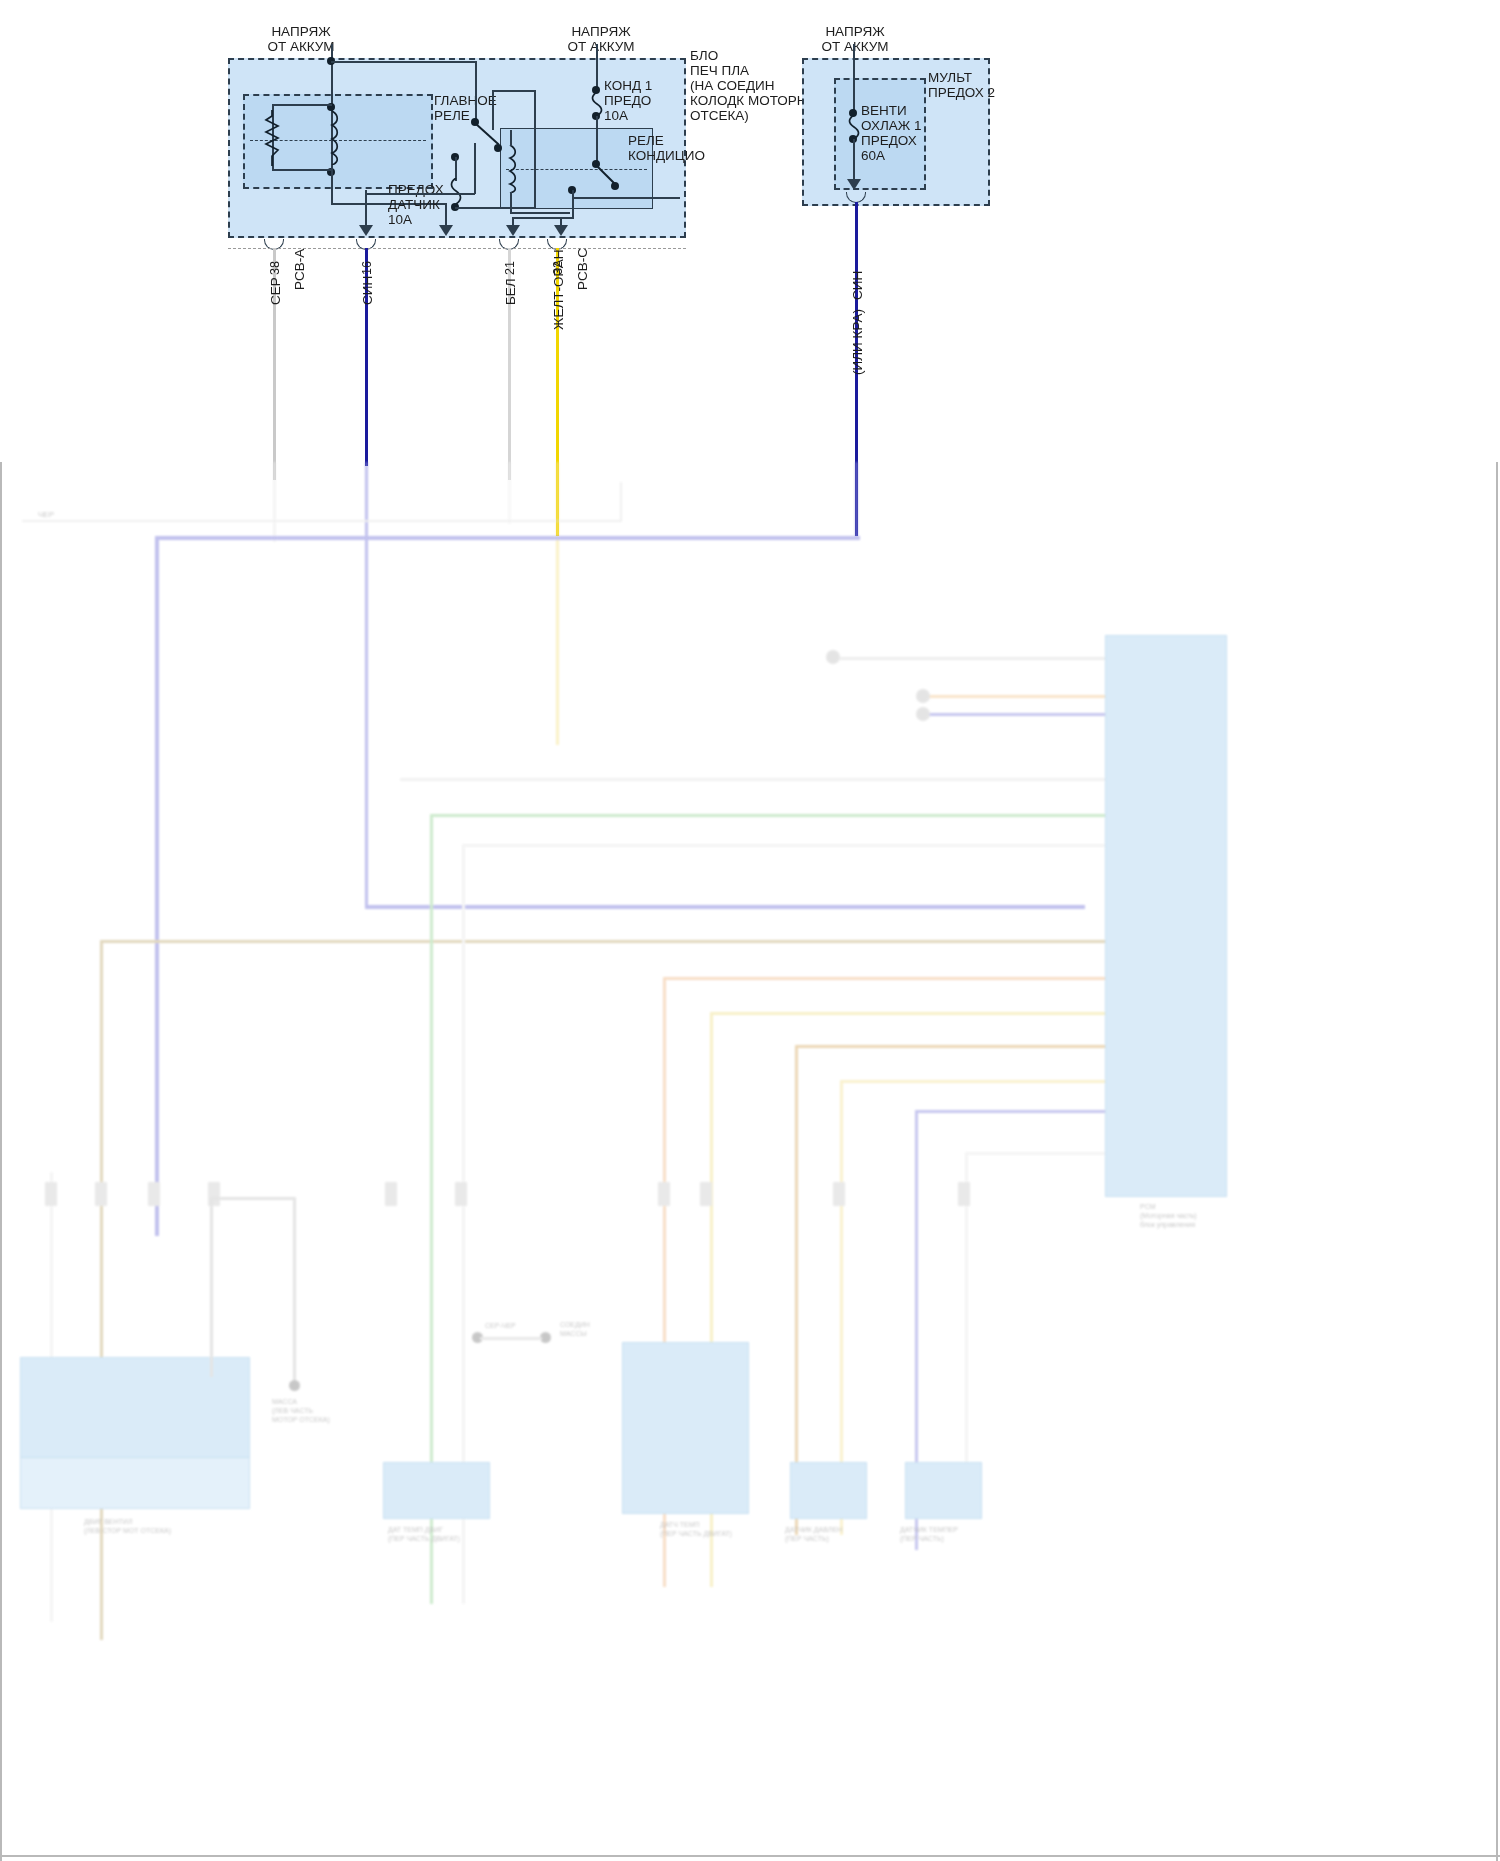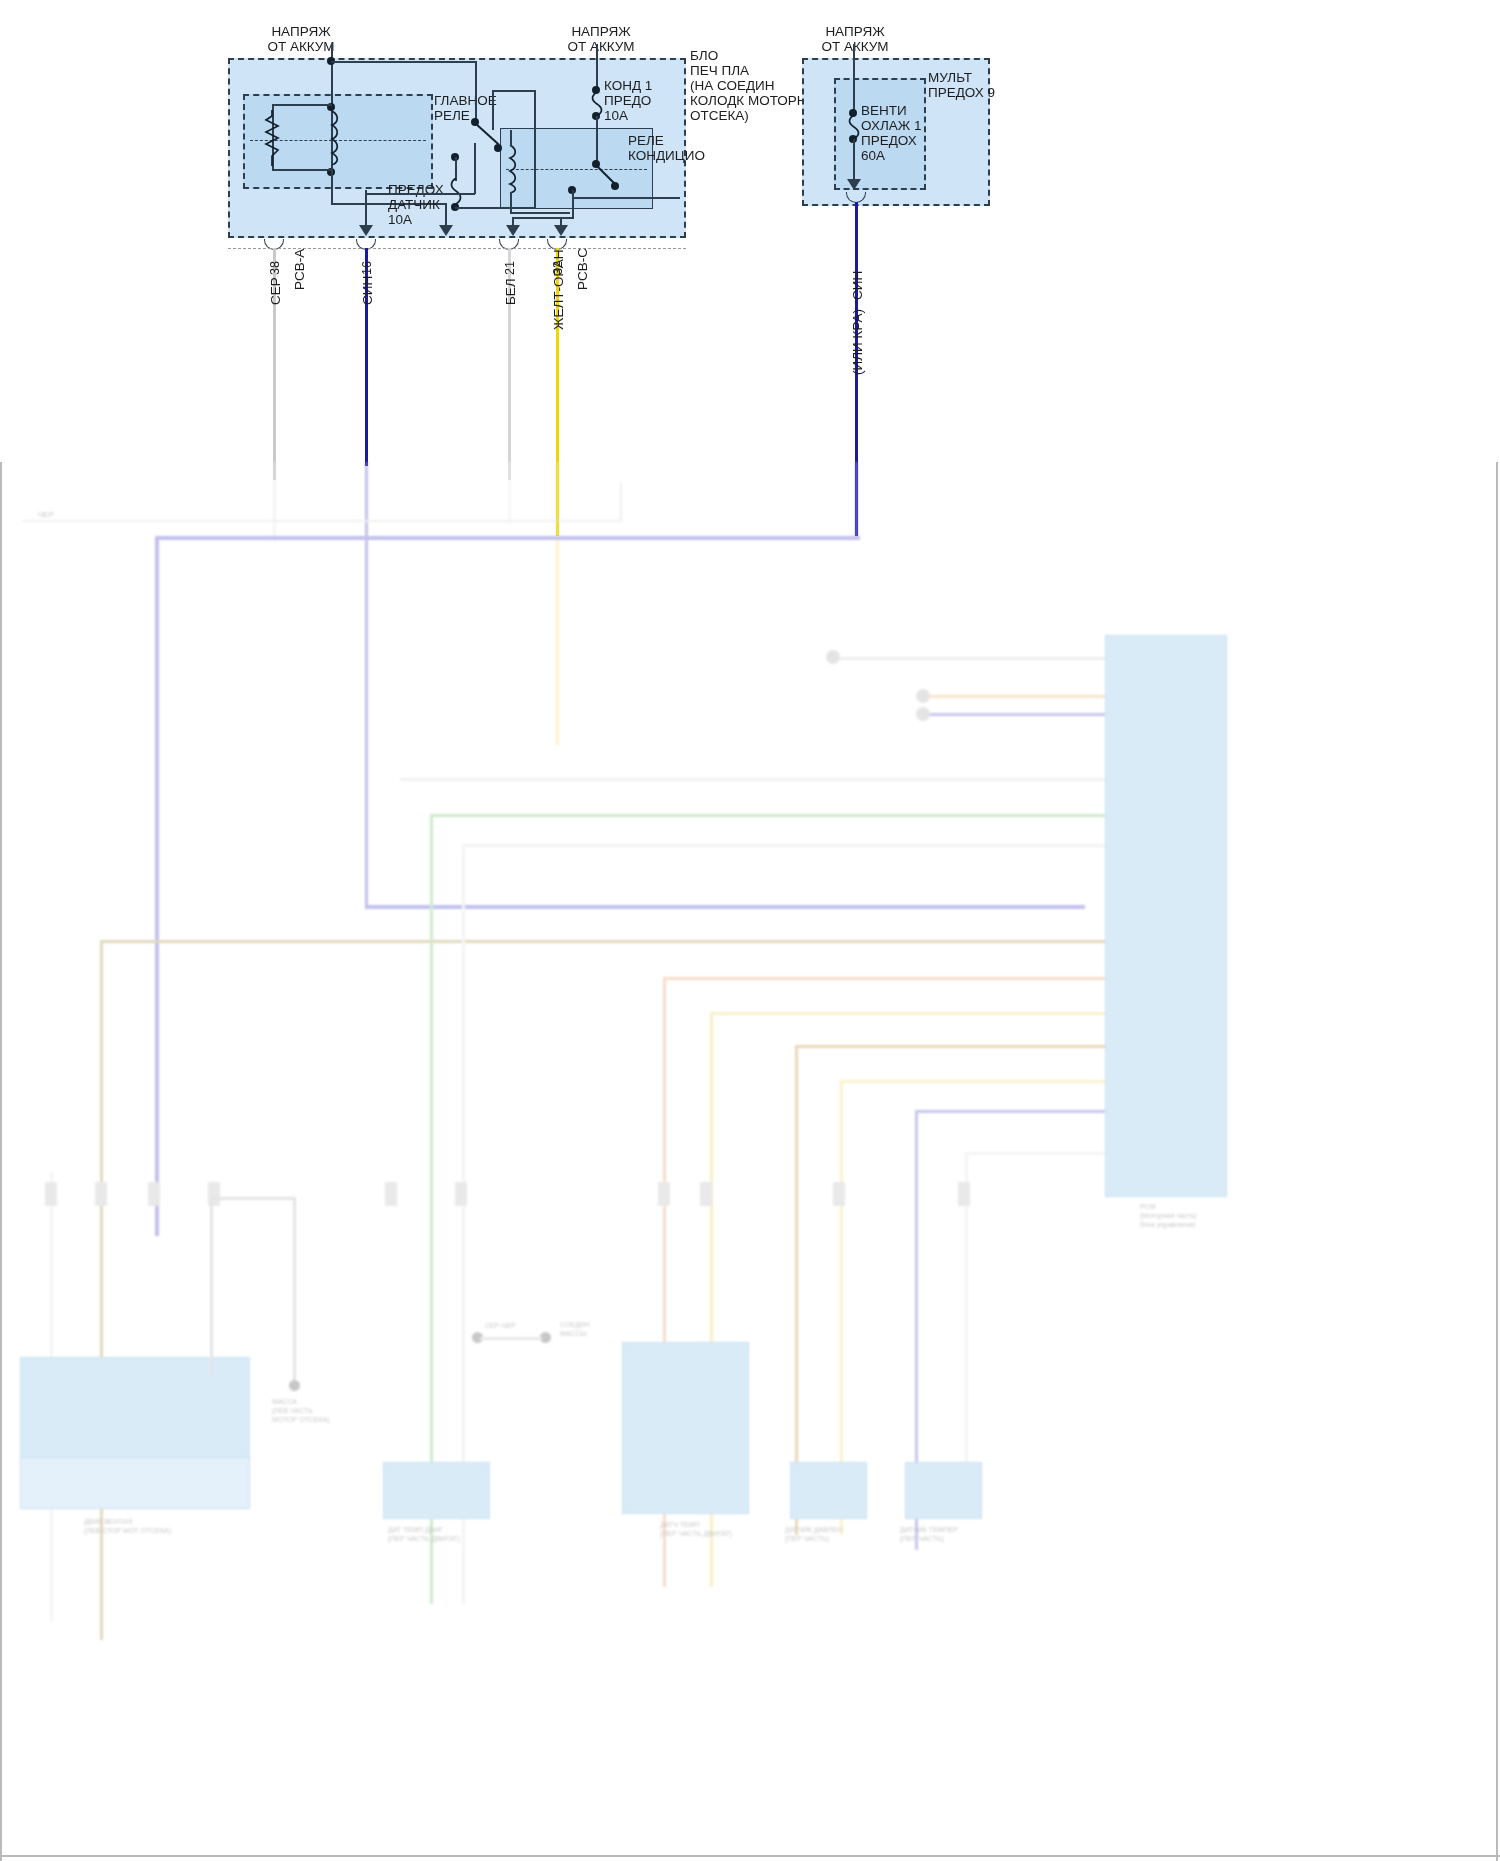--- a/index.html
+++ b/index.html
@@ -154,21 +154,21 @@
   <div class="hline" style="left:512px;top:217px;width:62px;"></div>
   <div class="vline" style="left:512px;top:217px;height:16px;"></div>
   <div class="vline" style="left:560px;top:217px;height:16px;"></div>
 
   <div class="hline" style="left:572px;top:197px;width:108px;"></div>
 
   <div class="dashbox fill-a" style="left:802px;top:58px;width:188px;height:148px;"></div>
 
   <div class="dashbox fill-b" style="left:834px;top:78px;width:92px;height:112px;"></div>
   <div class="txt" style="left:928px;top:70px;width:110px;">МУЛЬТ
-ПРЕДОХ 9</div>
+ПРЕДОХ 2</div>
 
   <div class="vline" style="left:853px;top:44px;height:68px;"></div>
   <div class="dot" style="left:849px;top:109px;"></div>
   <svg class="fuse" style="left:847px;top:115px;width:14px;height:24px;" viewBox="0 0 14 24">
     <path d="M7 0 C1 4 1 8 7 12 C13 16 13 20 7 24" fill="none" stroke="#12202c" stroke-width="1.7"></path>
   </svg>
   <div class="dot" style="left:849px;top:135px;"></div>
   <div class="txt" style="left:861px;top:103px;width:110px;">ВЕНТИ
 ОХЛАЖ 1
 ПРЕДОХ

